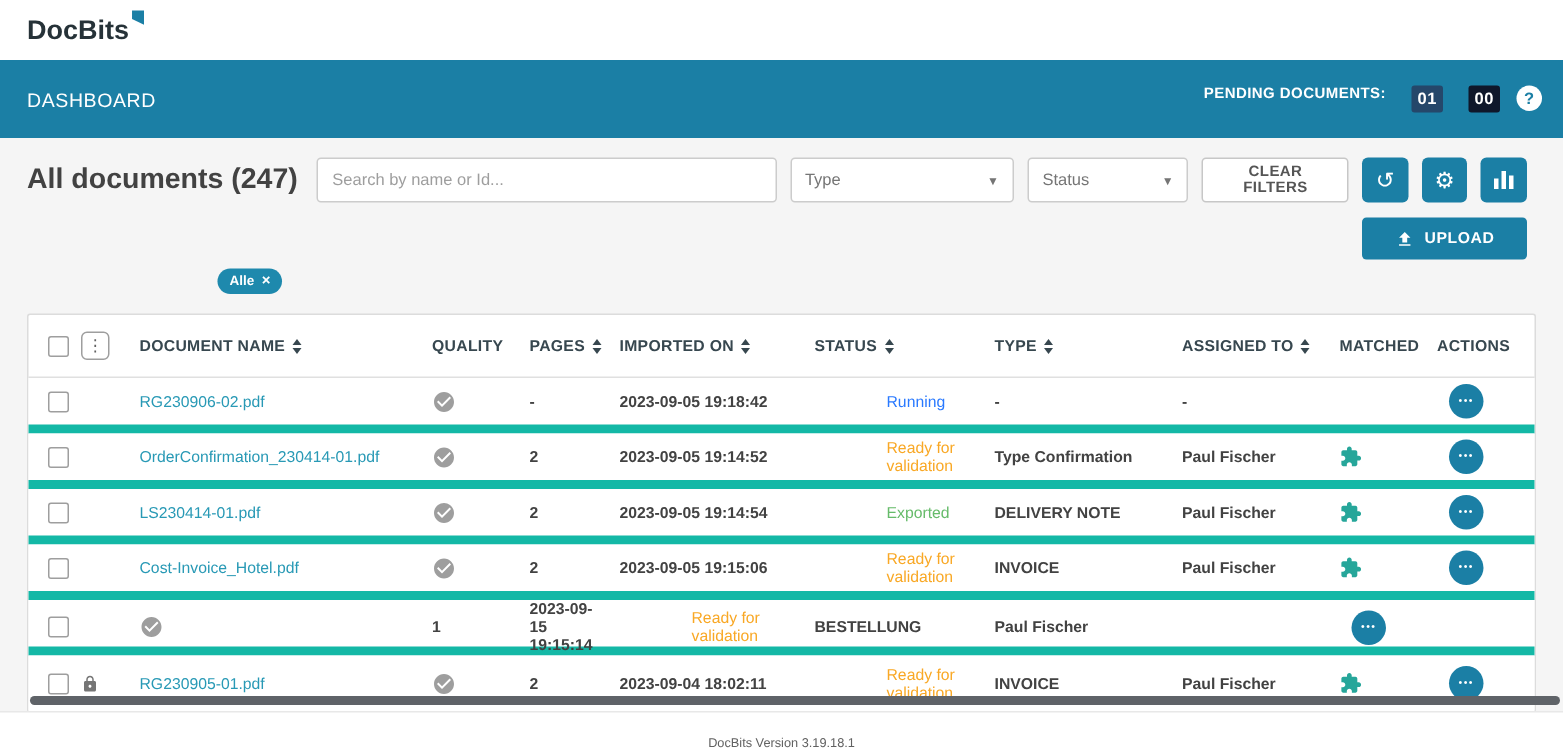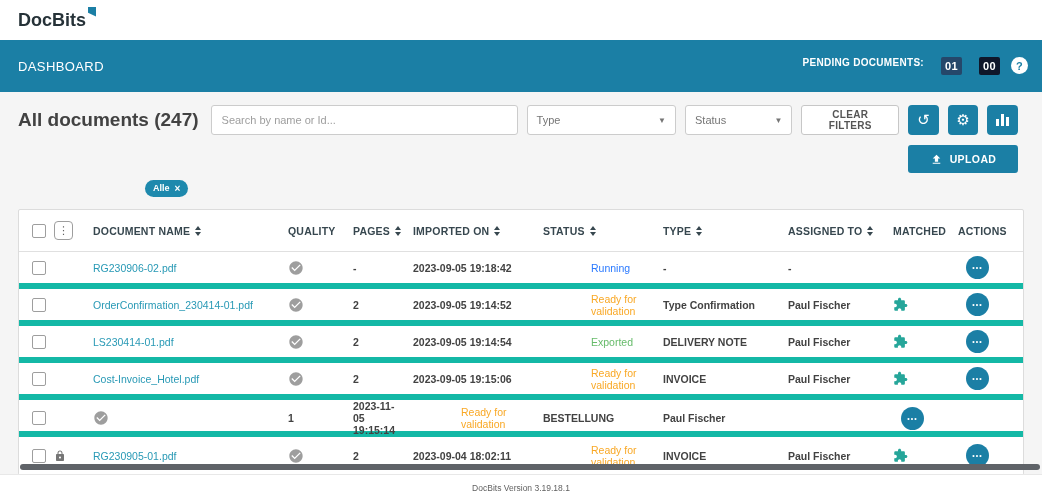--- a/index.html
+++ b/index.html
@@ -65,21 +65,21 @@
   .sort .down { border-top:4px solid #37474f; }
   .doc-link { color:#2899b5; text-decoration:none; cursor:pointer; }
   .st { font-size:10.5px;margin-left:48px; }
   .st-blue { color:#2979ff; }
   .st-orange { color:#f9a825; }
   .st-green { color:#66bb6a; }
   .dots-btn { width:23px; height:23px; border-radius:50%; background:#1b7fa5; border:none; color:#fff; font-size:7px; letter-spacing:1px; display:flex; align-items:center; justify-content:center; cursor:pointer; margin-left:8px; }
 
   
   .hscroll { position:absolute; left:20px; right:2px; bottom:30px; height:6px; background:#5f6368; border-radius:3px; cursor:grab; }
-  .footer { position:absolute; left:0; right:0; bottom:0; height:26px; background:#fff; border-top:1px solid #e8e8e8; display:flex; align-items:center; justify-content:center; font-size:8.5px; color:#616161; }
+  .footer { position:absolute; left:0; right:0; bottom:0; height:26px; background:#fff; border-top:1px solid #e8e8e8; display:flex; align-items:flex-end; justify-content:center; font-size:8.5px; color:#616161; }
 </style>
 </head>
 <body>
 
 <div class="app">
 
   <header class="topbar">
     <div class="logo">
       <span>DocBits</span>
       <span class="logo-mark"></span>
@@ -314,21 +314,21 @@
           <div class="tr">
             <div class="td col-select">
               <span class="checkbox"></span>
             </div>
             <div class="td">
               <svg width="16" height="16" viewBox="0 0 24 24">
                 <path fill="#9e9e9e" d="M12 2C6.48 2 2 6.48 2 12s4.48 10 10 10 10-4.48 10-10S17.52 2 12 2zm-2 15-5-5 1.41-1.41L10 14.17l7.59-7.59L19 8l-9 9z"></path>
               </svg>
             </div>
             <div class="td bold">1</div>
-            <div class="td bold">2023-11-05 19:15:14</div>
+            <div class="td bold">2023-09-15 19:15:14</div>
             <div class="td">
               <span class="st st-orange">Ready for validation</span>
             </div>
             <div class="td bold">BESTELLUNG</div>
             <div class="td bold">Paul Fischer</div>
             <div class="td"></div>
             <div class="td">
               <button class="dots-btn">•••</button>
             </div>
           </div>

